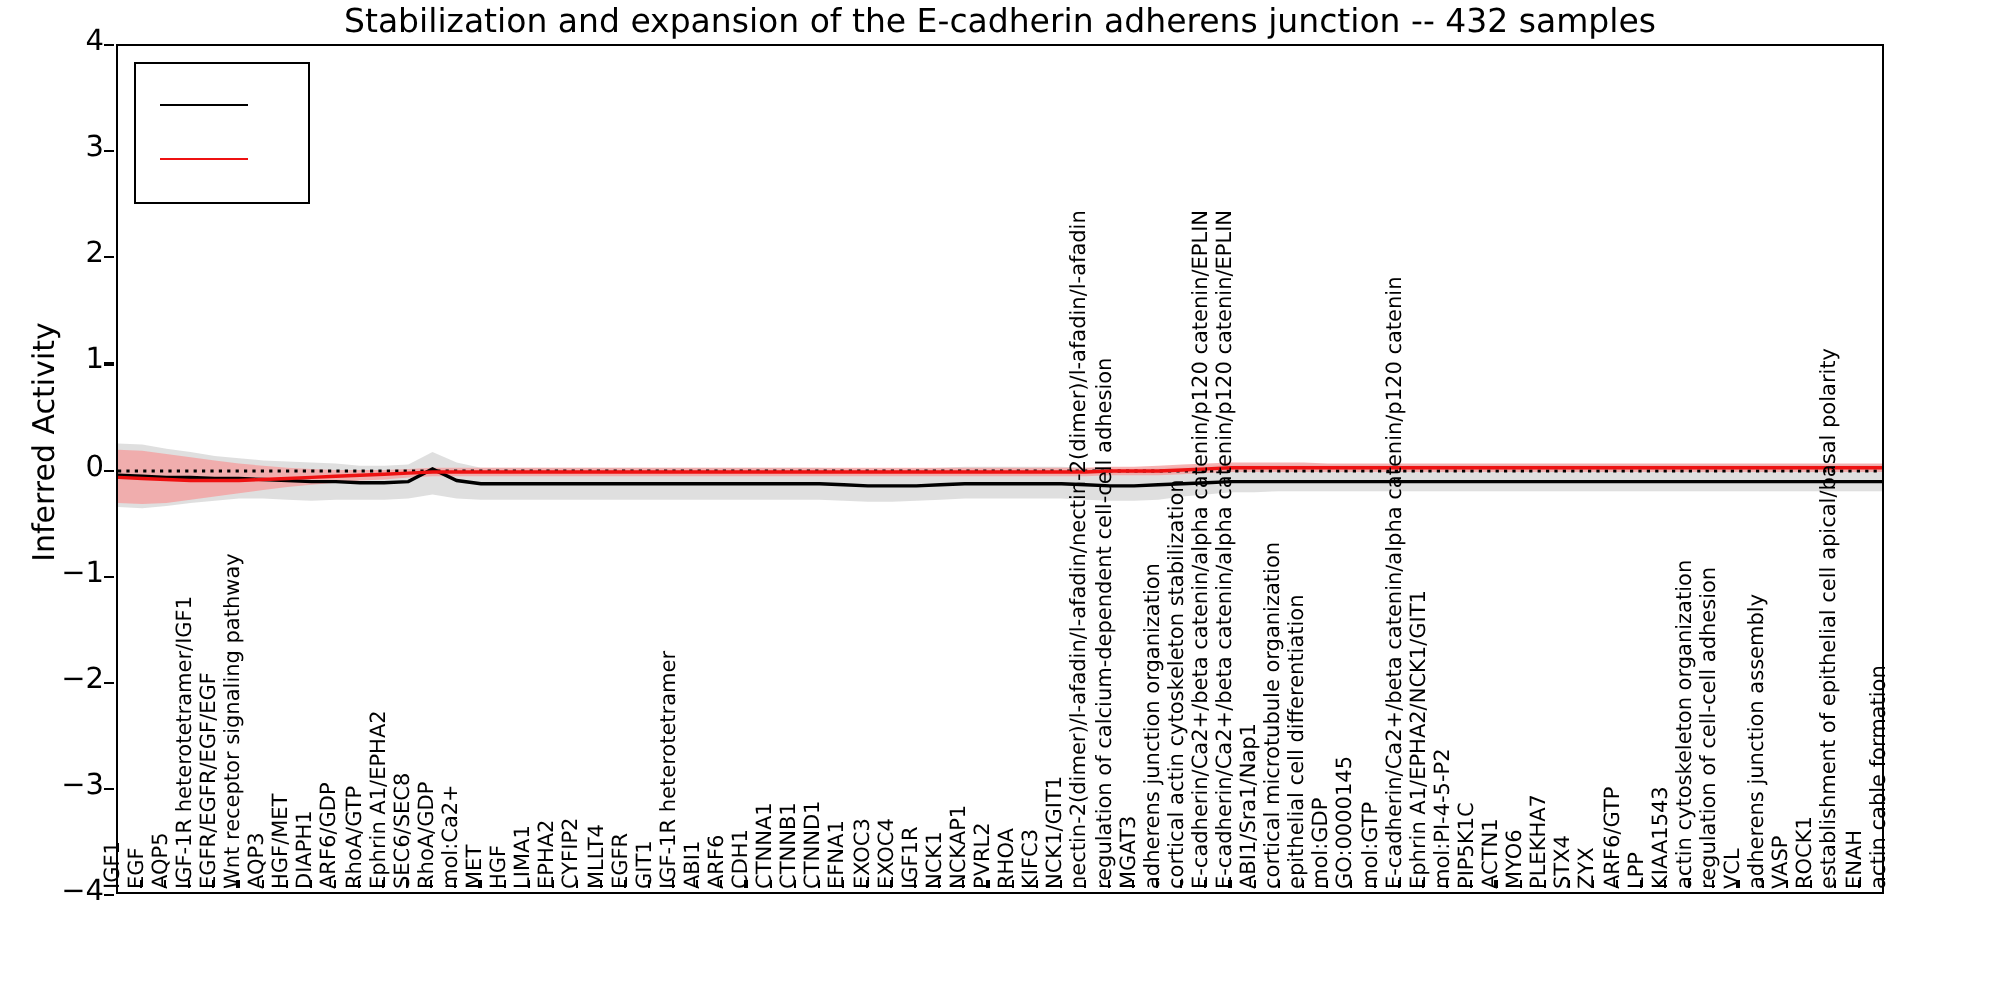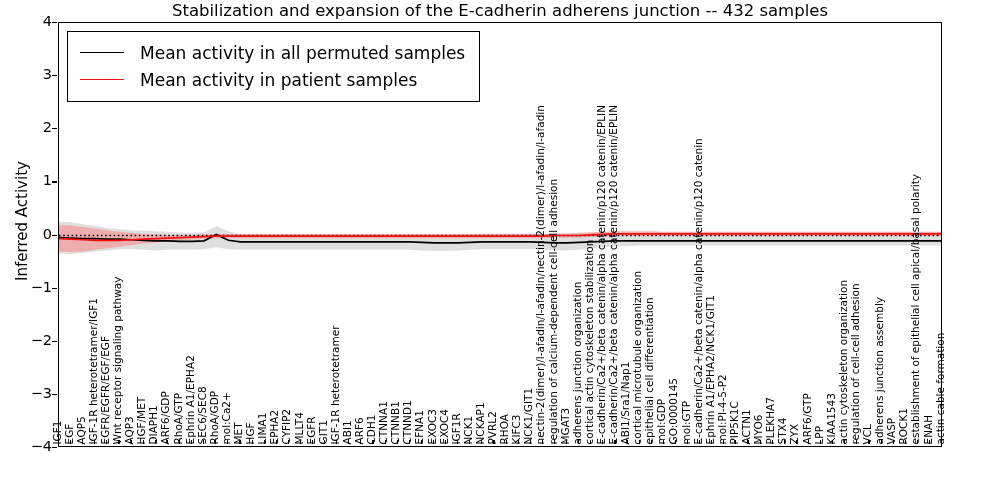--- a/index.html
+++ b/index.html
@@ -336,21 +336,19 @@
       <div class="xtick" style="left: 874.504px; bottom: 28px; top: auto;">ENAH</div>
       <div class="xtick-mark" style="left: 870.904px; bottom: 28px;"></div>
       <div class="xtick" style="left: 886.6px; bottom: 28px; top: auto;">actin cable formation</div>
       <div class="xtick-mark" style="left: 883px; bottom: 28px;"></div>
     </div>
 
 
   <div id="legend">
     <div class="legend-row">
       <span class="legend-swatch" style="border-top-color: rgb(0, 0, 0);"></span>
-      <span class="legend-text">Mean activity in all permuted samples</span>
     </div>
     <div class="legend-row">
       <span class="legend-swatch" style="border-top-color: rgb(238, 17, 17);"></span>
-      <span class="legend-text">Mean activity in patient samples</span>
     </div>
   </div>
 
 </div>
 
 </body></html>

